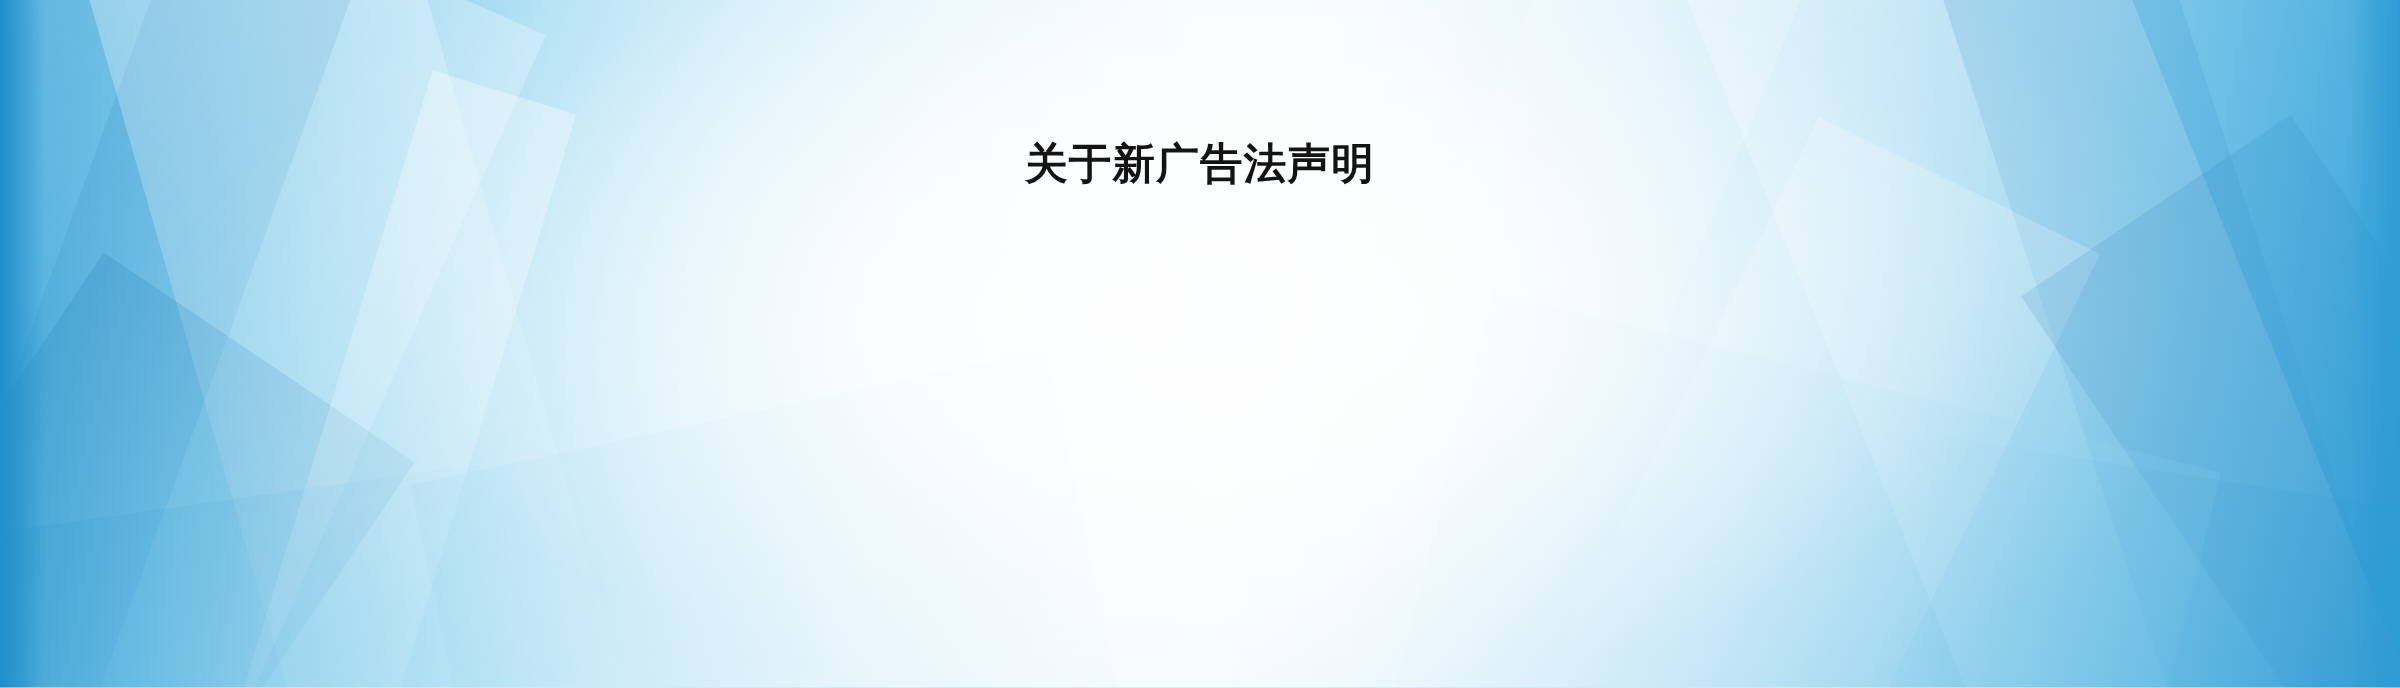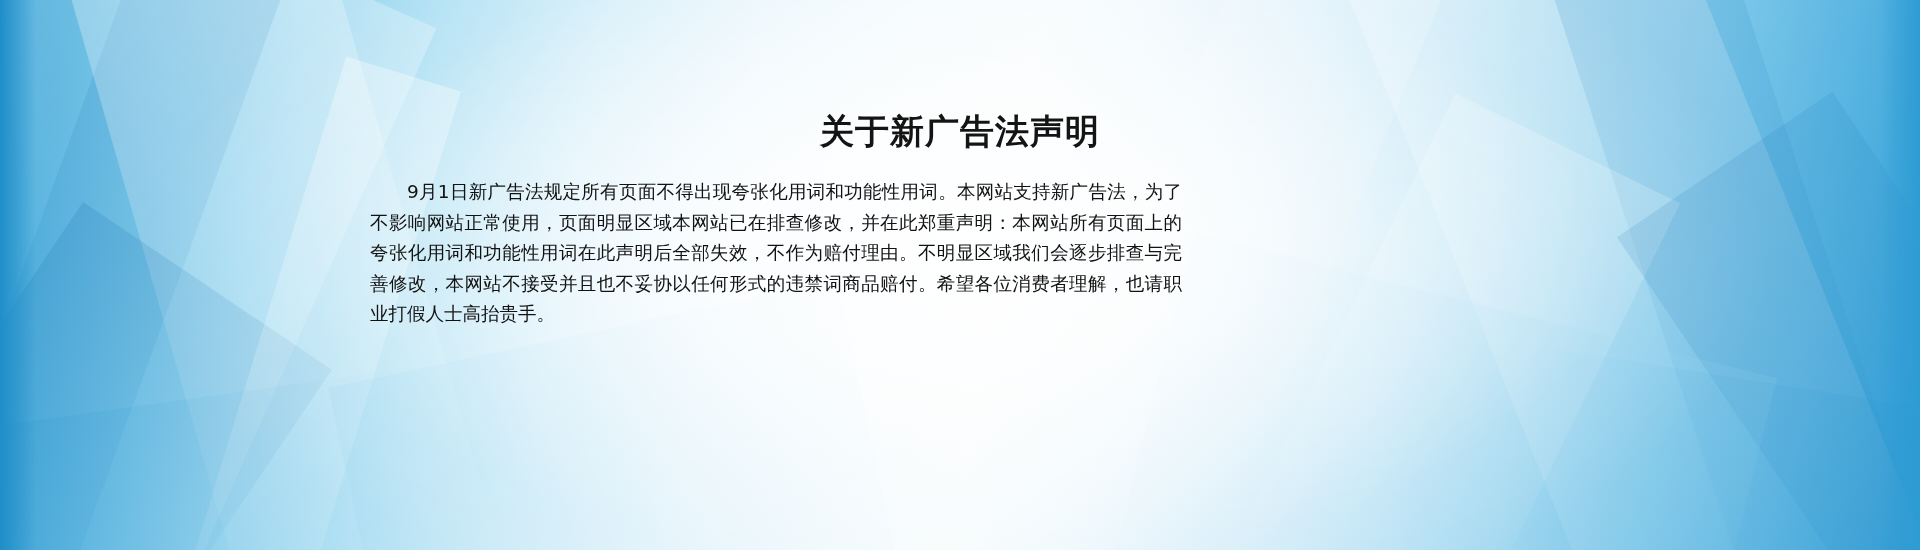--- a/index.html
+++ b/index.html
@@ -119,17 +119,16 @@
     <div class="edge-r"></div>
   </div>
 
   <div class="bg-layer bg-vign"></div>
 
   <div id="content">
 
     <h1 id="page-title">关于新广告法声明</h1>
 
     <div id="body-block">
-      <p id="para-1">9月1日新广告法规定所有页面不得出现夸张化用词和功能性用词。本网站支持新广告法，为了不影响网站正常使用，页面明显区域本网站已在排查修改，并在此郑重声明：本网站所有页面上的夸张化用词和功能性用词在此声明后全部失效，不作为赔付理由。不明显区域我们会逐步排查与完善修改，本网站不接受并且也不妥协以任何形式的违禁词商品赔付。希望各位消费者理解，也请职业打假人士高抬贵手。</p>
     </div>
 
   </div>
 </div>
 
 </body></html>

